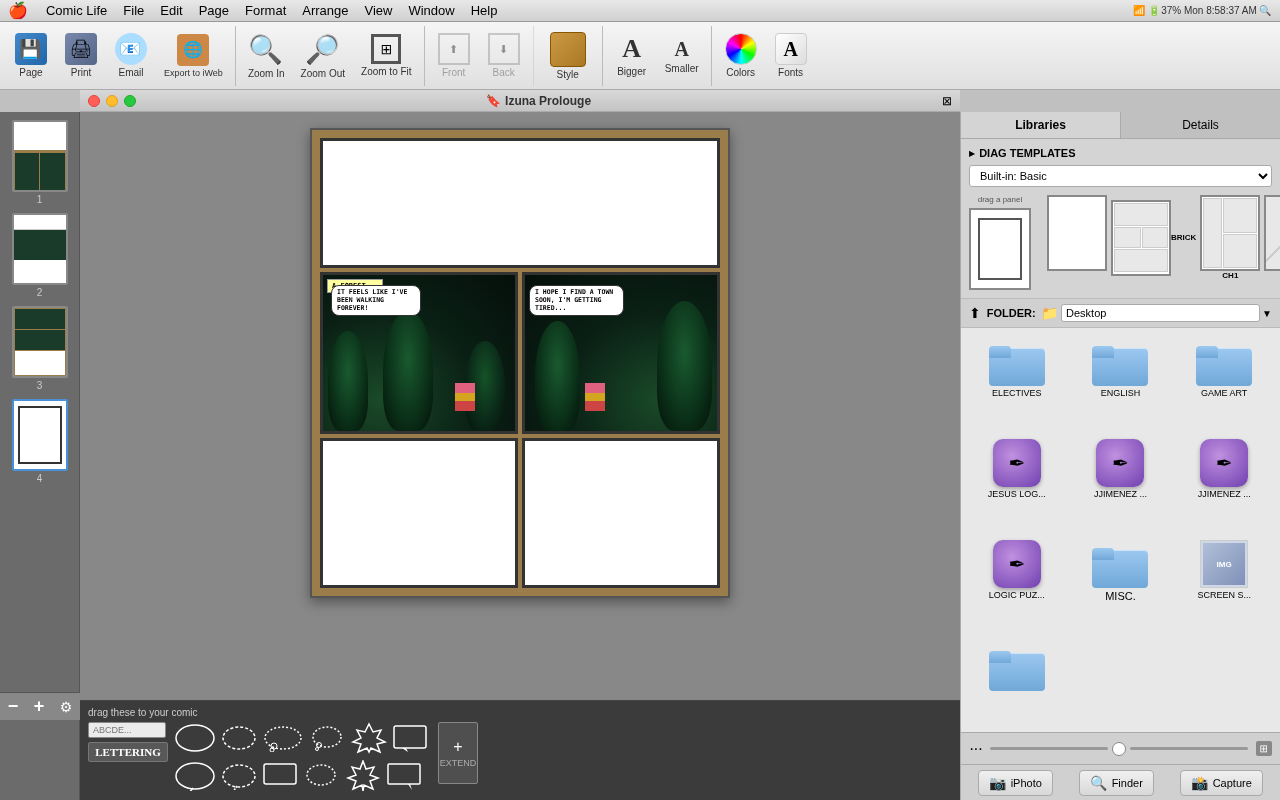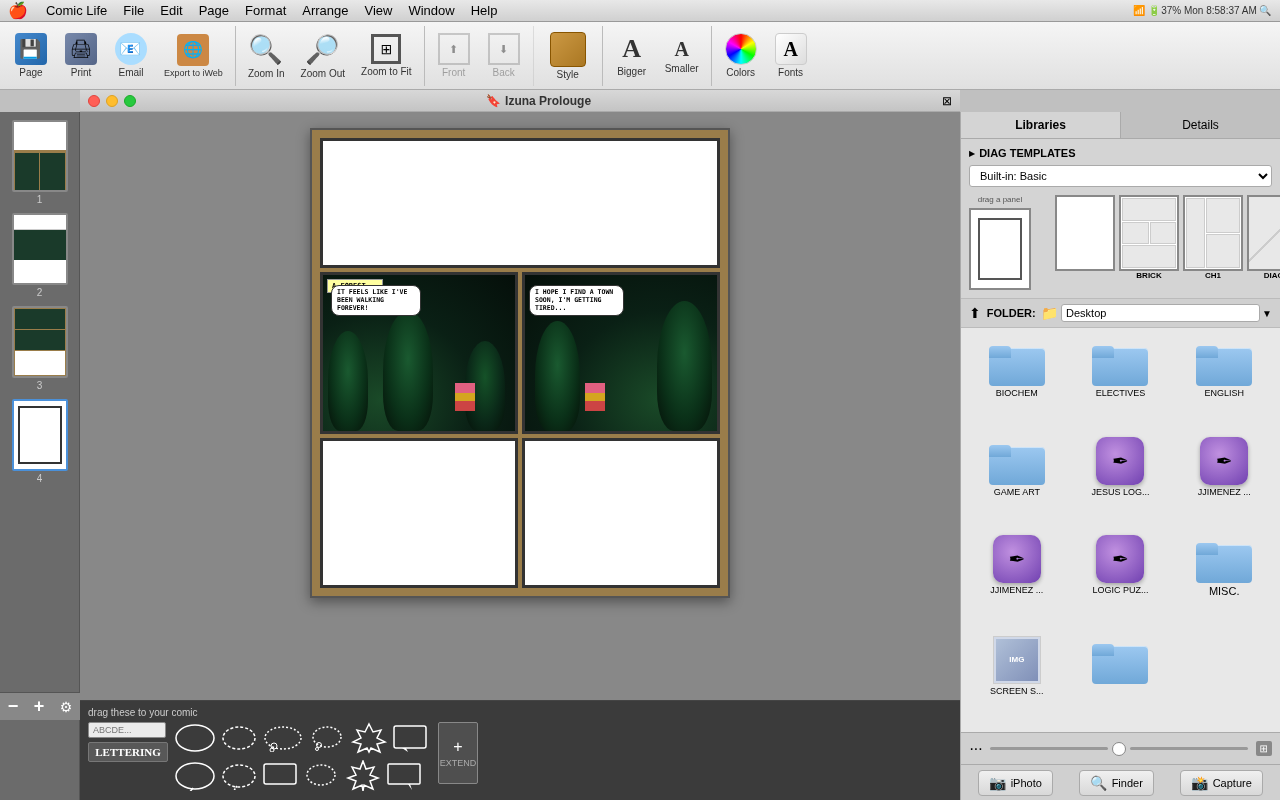--- a/index.html
+++ b/index.html
@@ -241,39 +241,39 @@
     <div style="padding:8px;background:#d4d4d4;border-bottom:1px solid #bbb;">
       <div style="display:flex;align-items:center;gap:4px;margin-bottom:6px;">
         <span style="font-size:8px;">▶</span>
         <span style="font-size:11px;font-weight:bold;">DIAG TEMPLATES</span>
       </div>
       <select style="width:100%;padding:3px 6px;border:1px solid #aaa;background:white;border-radius:3px;font-size:11px;">
         <option>Built-in: Basic</option>
       </select>
       
       
-      <div style="display:flex;gap:24px;margin-top:8px;align-items:flex-start;">
+      <div style="display:flex;gap:16px;margin-top:8px;align-items:flex-start;">
 
         <div style="display:flex;flex-direction:column;align-items:center;">
           <div style="font-size:8px;color:#555;margin-bottom:4px;text-align:center;">drag a panel</div>
           <div style="border:2px solid #888;background:white;width:62px;height:82px;display:flex;align-items:center;justify-content:center;">
             <div style="width:44px;height:62px;border:2px solid #555;background:white;"></div>
           </div>
         </div>
 
         <div style="display:flex;flex-direction:column;gap:4px;flex:1;position:relative;">
 
           <div style="display:flex;gap:4px;">
 
             <div style="display:flex;flex-direction:column;align-items:center;">
               <div style="width:60px;height:76px;border:2px solid #888;background:white;"></div>
               <span style="font-size:8px;font-weight:bold;"></span>
             </div>
 
-            <div style="display:flex;flex-direction:column;align-items:center;">
+            <div style="display:flex;flex-direction:row;align-items:center;">
               <div style="width:60px;height:76px;border:2px solid #888;background:white;display:flex;flex-direction:column;gap:1px;padding:1px;">
                 <div style="flex:1;background:#e8e8e8;border:1px solid #ccc;"></div>
                 <div style="display:flex;flex:1;gap:1px;">
                   <div style="flex:1;background:#e8e8e8;border:1px solid #ccc;"></div>
                   <div style="flex:1;background:#e8e8e8;border:1px solid #ccc;"></div>
                 </div>
                 <div style="flex:1;background:#e8e8e8;border:1px solid #ccc;"></div>
               </div>
               <span style="font-size:8px;font-weight:bold;">BRICK</span>
             </div>
@@ -307,27 +307,20 @@
         <span style="font-size:14px;">📁</span>
         <select style="flex:1;padding:2px 4px;border:1px solid #aaa;background:white;border-radius:3px;font-size:11px;appearance:none;">
           <option>Desktop</option>
         </select>
         <span style="font-size:10px;">▼</span>
       </div>
     </div>
 
     <div style="flex:1;padding:6px;display:grid;grid-template-columns:repeat(3,1fr);gap:4px;overflow-y:auto;background:#e8e8e8;">
 
-      <div class="file-item">
-        <div style="width:56px;height:48px;position:relative;">
-          <div style="position:absolute;bottom:0;left:0;right:0;height:38px;background:linear-gradient(to bottom,#9cc8f0,#70a8d8);border-radius:0 4px 4px 4px;box-shadow:inset 0 1px 0 rgba(255,255,255,0.5);"></div>
-          <div style="position:absolute;top:8px;left:0;width:22px;height:12px;background:linear-gradient(to bottom,#9cc8f0,#70a8d8);border-radius:4px 4px 0 0;"></div>
-        </div>
-        <span style="font-size:9px;text-align:center;margin-top:2px;">BIOCHEM</span>
-      </div>
 
       <div class="file-item">
         <div style="width:56px;height:48px;position:relative;">
           <div style="position:absolute;bottom:0;left:0;right:0;height:38px;background:linear-gradient(to bottom,#9cc8f0,#70a8d8);border-radius:0 4px 4px 4px;box-shadow:inset 0 1px 0 rgba(255,255,255,0.5);"></div>
           <div style="position:absolute;top:8px;left:0;width:22px;height:12px;background:linear-gradient(to bottom,#9cc8f0,#70a8d8);border-radius:4px 4px 0 0;"></div>
         </div>
         <span style="font-size:9px;text-align:center;margin-top:2px;">ELECTIVES</span>
       </div>
 
       <div class="file-item">

